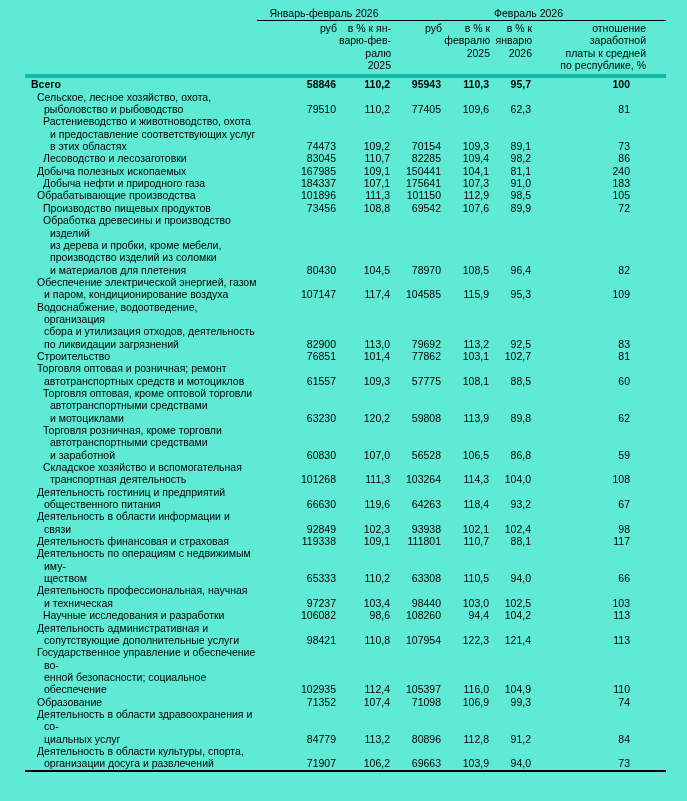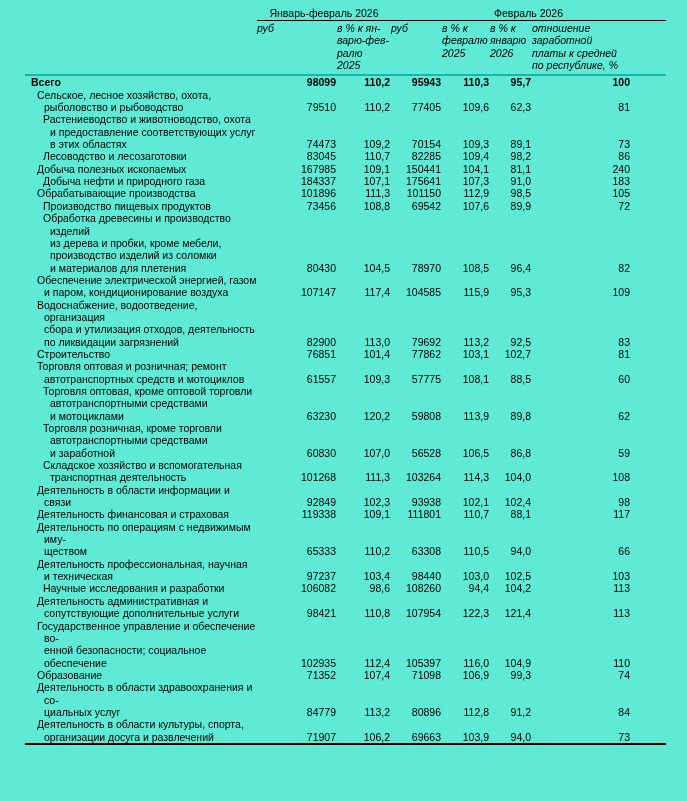--- a/index.html
+++ b/index.html
@@ -20,25 +20,24 @@
     line-height:12.35px;
     border-bottom:2px solid #000;
   }
   col.c-name{width:232px;} col.c-1{width:80px;} col.c-2{width:54px;}
   col.c-3{width:51px;} col.c-4{width:48px;} col.c-5{width:42px;} col.c-6{width:134px;}
 
   thead th { font-weight:normal; padding:0; }
   tr.grprow th { vertical-align:bottom; height:17px; text-align:center; }
   th.grp { border-bottom:1px solid #000; padding-bottom:1px; }
   tr.subrow th {
-    vertical-align:top; text-align:left;
+    vertical-align:top; text-align:right;
     white-space:pre-line;
-    border-bottom:2px solid #14b8a6;
+    border-bottom:4px solid #14b8a6;
     padding:1px 0 3px 0;
-    font-style:italic;
   }
   tr.subrow th.h5 { padding-right:20px; }
   th.corner { border-bottom:2px solid #000; }
 
   tbody td { vertical-align:bottom; padding:0; }
   td.name { white-space:pre-line; text-indent:-7px; }
   tr.lvl0 td.name { padding-left:13px; }
   tr.lvl1 td.name { padding-left:19px; }
   tr.lvl2 td.name { padding-left:25px; }
   td.num { text-align:right; padding-right:1px; }
@@ -81,21 +80,21 @@
 2026</th>
         <th class="h5">отношение
 заработной
 платы к средней
 по республике, %</th>
       </tr>
     </thead>
     <tbody>
         <tr class="lvl0 bold">
           <td class="name">Всего</td>
-          <td class="num">98099</td>
+          <td class="num">58846</td>
           <td class="num">110,2</td>
           <td class="num">95943</td>
           <td class="num">110,3</td>
           <td class="num">95,7</td>
           <td class="num last">100</td>
         </tr>
         <tr class="lvl1">
           <td class="name">Сельское, лесное хозяйство, охота,
 рыболовство и рыбоводство</td>
           <td class="num">79510</td>
@@ -239,20 +238,30 @@
           <td class="name">Складское хозяйство и вспомогательная
 транспортная деятельность</td>
           <td class="num">101268</td>
           <td class="num">111,3</td>
           <td class="num">103264</td>
           <td class="num">114,3</td>
           <td class="num">104,0</td>
           <td class="num last">108</td>
         </tr>
         <tr class="lvl1">
+          <td class="name">Деятельность гостиниц и предприятий
+общественного питания</td>
+          <td class="num">66630</td>
+          <td class="num">119,6</td>
+          <td class="num">64263</td>
+          <td class="num">118,4</td>
+          <td class="num">93,2</td>
+          <td class="num last">67</td>
+        </tr>
+        <tr class="lvl1">
           <td class="name">Деятельность в области информации и связи</td>
           <td class="num">92849</td>
           <td class="num">102,3</td>
           <td class="num">93938</td>
           <td class="num">102,1</td>
           <td class="num">102,4</td>
           <td class="num last">98</td>
         </tr>
         <tr class="lvl1">
           <td class="name">Деятельность финансовая и страховая</td>

